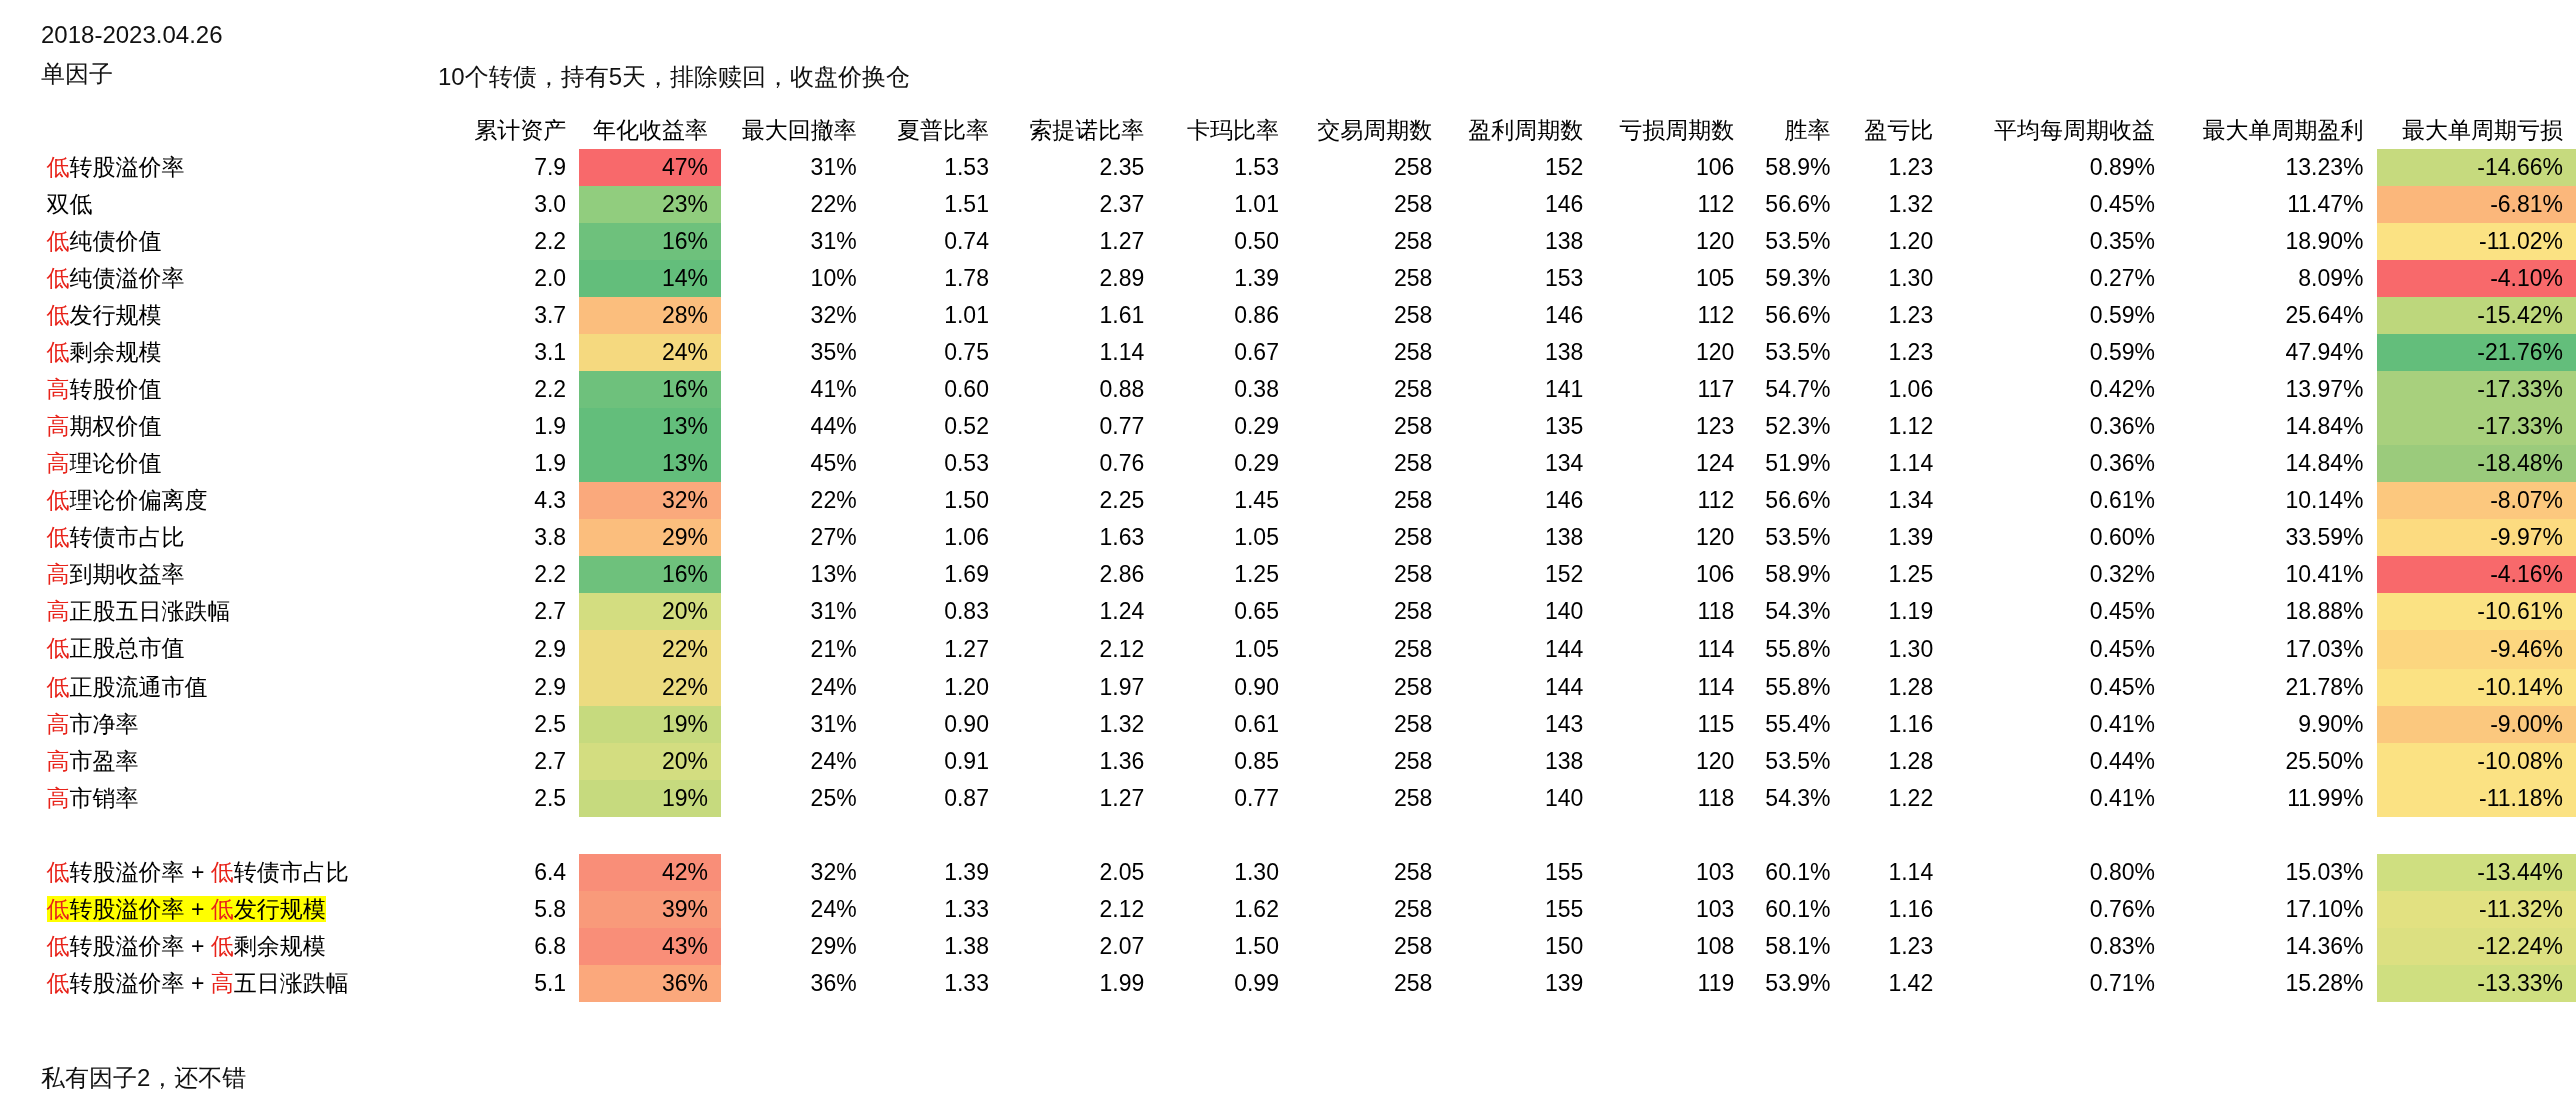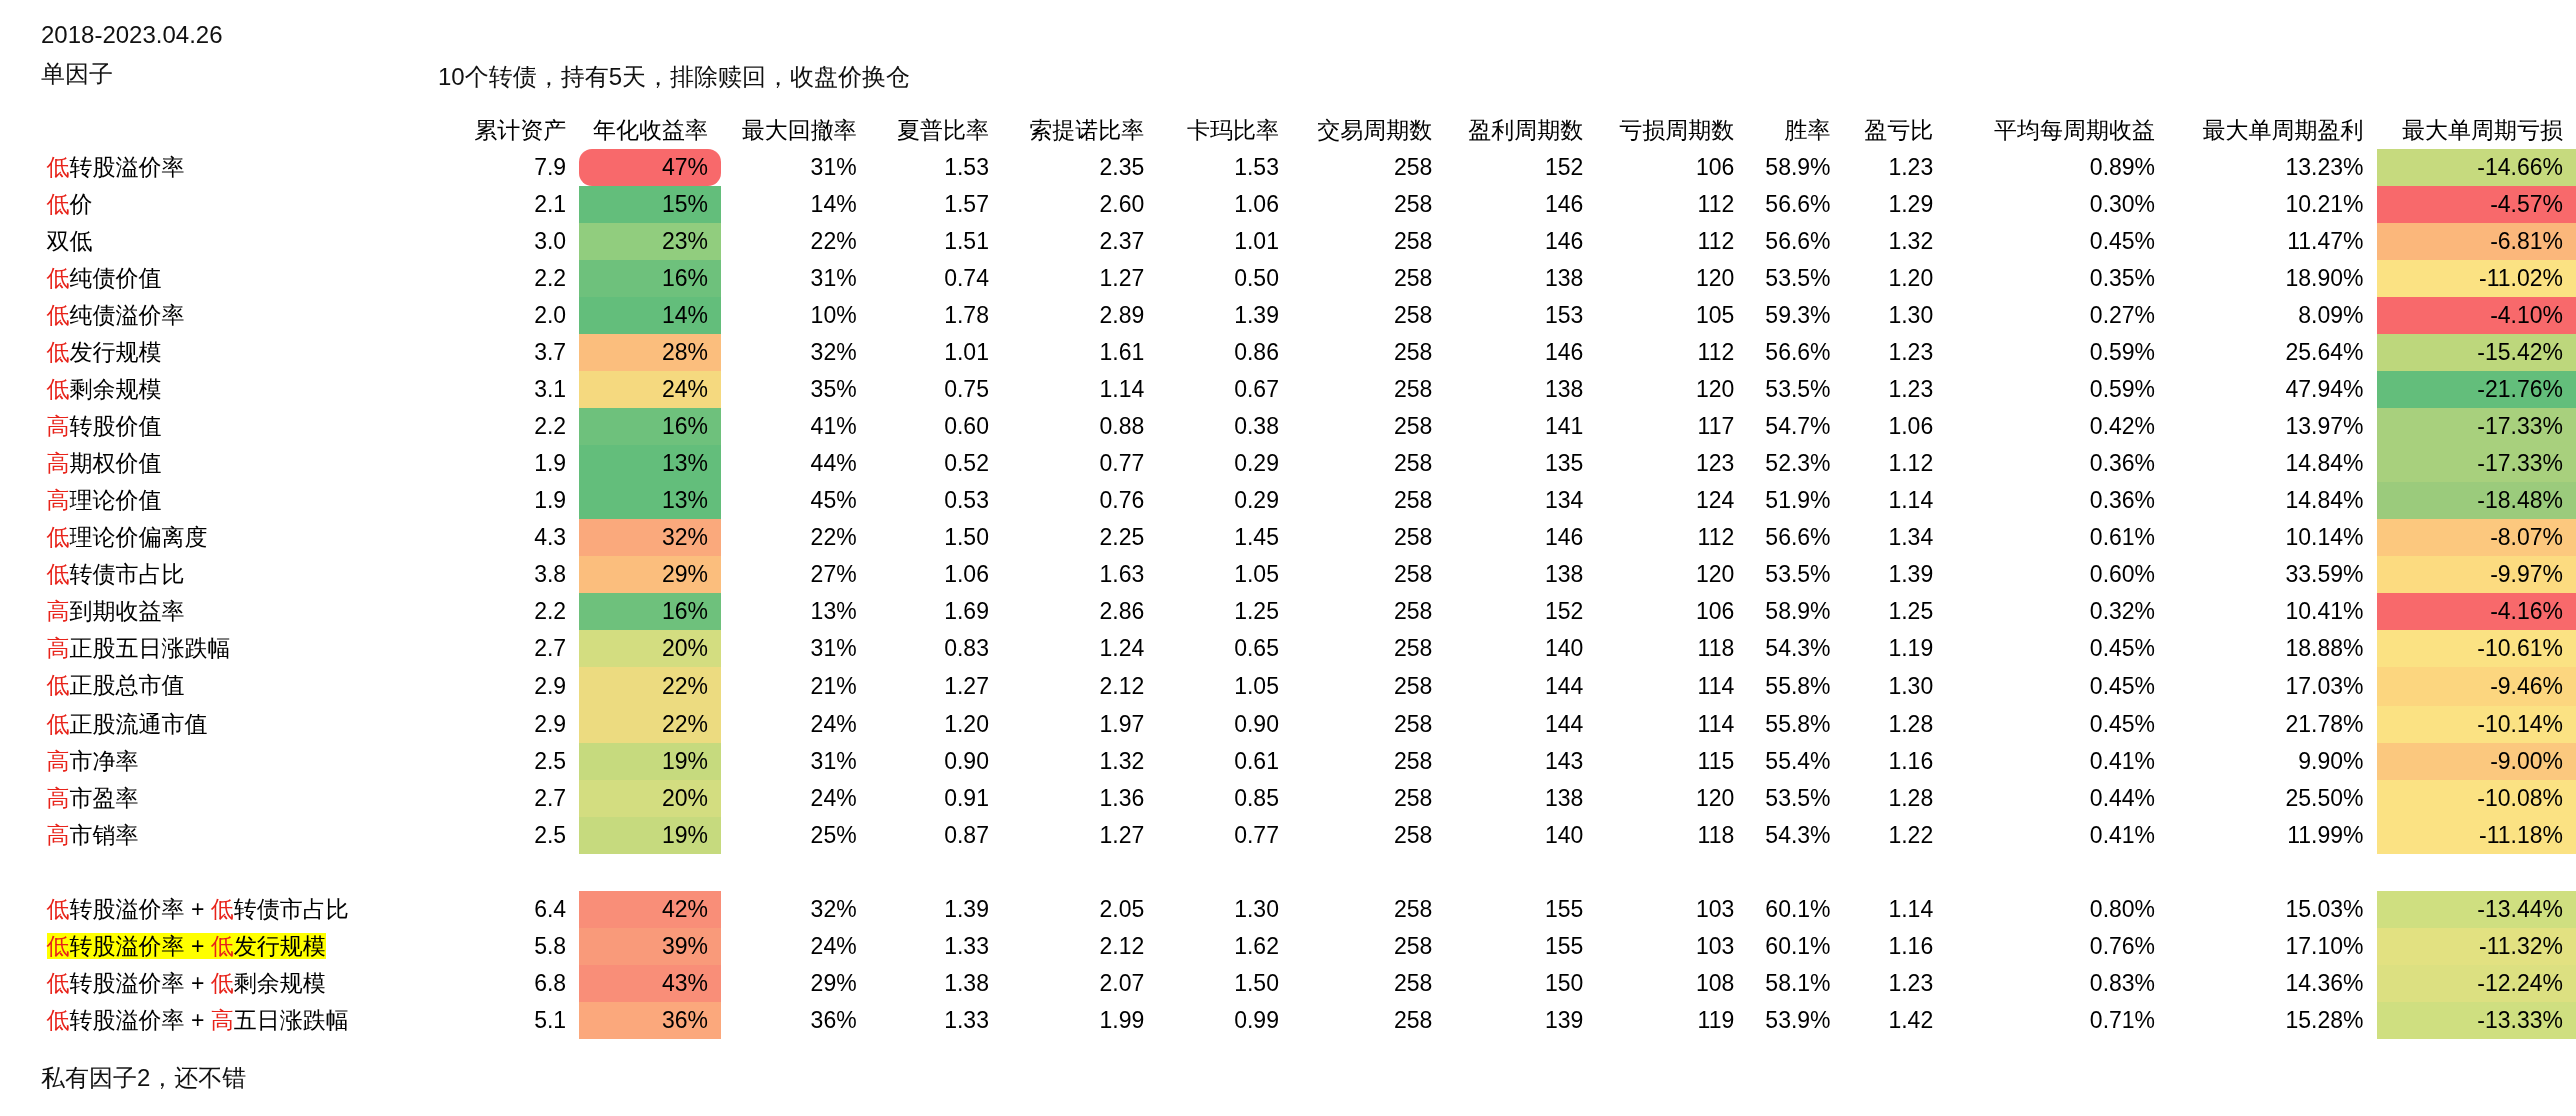--- a/index.html
+++ b/index.html
@@ -88,52 +88,35 @@
         <th class="c-pl">盈亏比</th>
         <th class="c-avg">平均每周期收益</th>
         <th class="c-maxp">最大单周期盈利</th>
         <th class="c-maxl">最大单周期亏损</th>
       </tr>
     </thead>
     <tbody id="tbody-single">
         <tr>
           <td class="c-name"><span style="color: rgb(232, 35, 26);">低</span><span style="color: rgb(0, 0, 0);">转股溢价率</span></td>
           <td class="c-num c-asset">7.9</td>
-          <td class="c-num c-ann" style="background: rgb(248, 105, 107); border-radius: 13px;">47%</td>
+          <td class="c-num c-ann" style="background: rgb(248, 105, 107);">47%</td>
           <td class="c-num c-dd">31%</td>
           <td class="c-num c-sharpe">1.53</td>
           <td class="c-num c-sortino">2.35</td>
           <td class="c-num c-calmar">1.53</td>
           <td class="c-num c-cycles">258</td>
           <td class="c-num c-win">152</td>
           <td class="c-num c-loss">106</td>
           <td class="c-num c-rate">58.9%</td>
           <td class="c-num c-pl">1.23</td>
           <td class="c-num c-avg">0.89%</td>
           <td class="c-num c-maxp">13.23%</td>
           <td class="c-num c-maxl" style="background: rgb(198, 218, 126);">-14.66%</td>
         </tr>
         <tr>
-          <td class="c-name"><span style="color: rgb(232, 35, 26);">低</span><span style="color: rgb(0, 0, 0);">价</span></td>
-          <td class="c-num c-asset">2.1</td>
-          <td class="c-num c-ann" style="background: rgb(99, 190, 123);">15%</td>
-          <td class="c-num c-dd">14%</td>
-          <td class="c-num c-sharpe">1.57</td>
-          <td class="c-num c-sortino">2.60</td>
-          <td class="c-num c-calmar">1.06</td>
-          <td class="c-num c-cycles">258</td>
-          <td class="c-num c-win">146</td>
-          <td class="c-num c-loss">112</td>
-          <td class="c-num c-rate">56.6%</td>
-          <td class="c-num c-pl">1.29</td>
-          <td class="c-num c-avg">0.30%</td>
-          <td class="c-num c-maxp">10.21%</td>
-          <td class="c-num c-maxl" style="background: rgb(248, 105, 107);">-4.57%</td>
-        </tr>
-        <tr>
           <td class="c-name"><span style="color: rgb(0, 0, 0);">双</span><span style="color: rgb(0, 0, 0);">低</span></td>
           <td class="c-num c-asset">3.0</td>
           <td class="c-num c-ann" style="background: rgb(145, 205, 126);">23%</td>
           <td class="c-num c-dd">22%</td>
           <td class="c-num c-sharpe">1.51</td>
           <td class="c-num c-sortino">2.37</td>
           <td class="c-num c-calmar">1.01</td>
           <td class="c-num c-cycles">258</td>
           <td class="c-num c-win">146</td>
           <td class="c-num c-loss">112</td>

